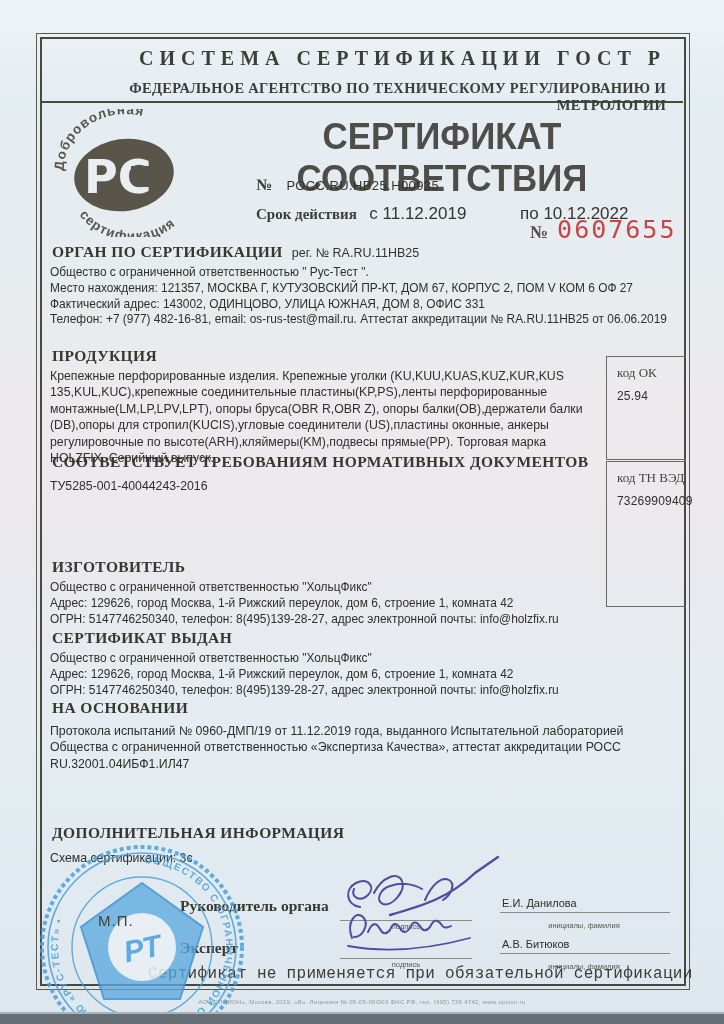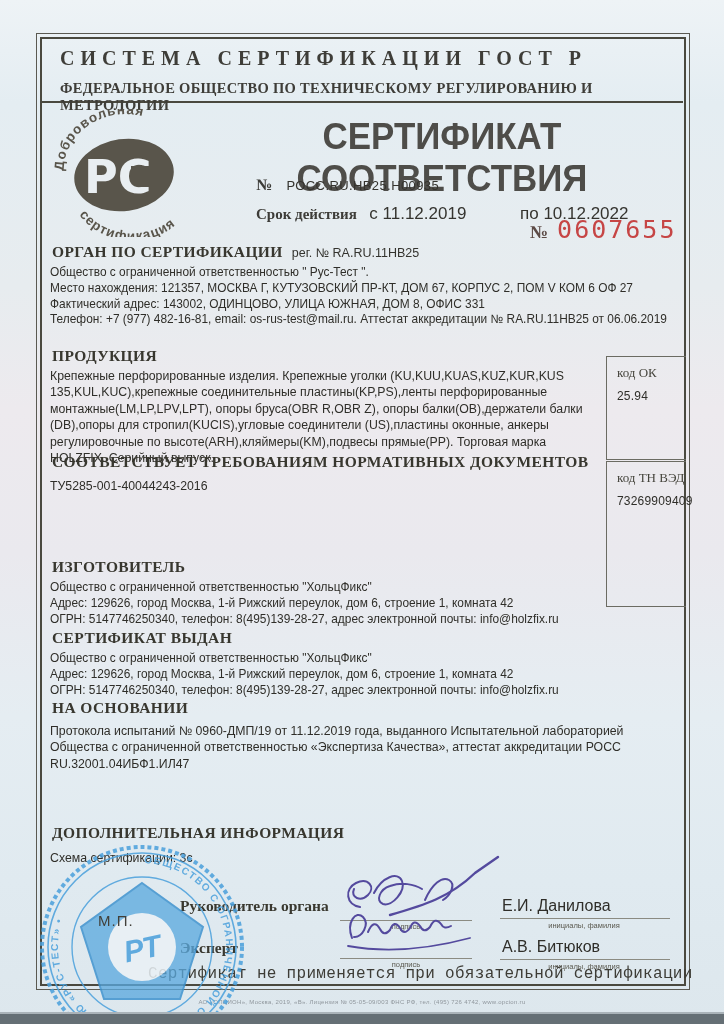--- a/index.html
+++ b/index.html
@@ -7,21 +7,21 @@
     position:relative;width:724px;height:1024px;overflow:hidden;
     font-family:"Liberation Sans",sans-serif;color:#2f2f2b;
     background:linear-gradient(180deg,#eef3f6 0%,#e4edf2 10%,#e7ecef 28%,#edeaee 40%,#eae9ee 54%,#e5edf2 70%,#e0eaf0 86%,#dde7ed 100%);
   }
   .serif{font-family:"Liberation Serif",serif;}
   
   .frame-outer{position:absolute;left:36px;top:33px;width:652px;height:955px;border:1px solid #5a5951;z-index:1;}
   .frame-inner{position:absolute;left:3px;top:3px;right:3px;bottom:3px;border:2px solid #4a493f;}
   .header-divider{position:absolute;left:41px;top:101px;width:642px;border-top:2px solid #4a493f;z-index:2;}
   
-  .hdr{position:absolute;left:60px;top:47px;width:606px;text-align:left;z-index:2;}
+  .hdr{position:absolute;left:60px;top:47px;width:606px;text-align:right;z-index:2;}
   .sys-title{font-family:"Liberation Serif",serif;font-weight:bold;font-size:20px;letter-spacing:6px;color:#3e3d38;}
   .agency{font-family:"Liberation Serif",serif;font-weight:bold;font-size:14.5px;letter-spacing:.3px;color:#3e3d38;margin-top:10px;}
   
   .logo{position:absolute;left:54px;top:109px;z-index:2;}
   .doc-title{position:absolute;left:203px;top:116px;width:478px;text-align:center;
     font-weight:bold;font-size:36px;color:#4e4d49;transform:scaleX(.97);transform-origin:center;letter-spacing:0;z-index:2;}
   .numrow{position:absolute;left:256px;top:176px;z-index:2;}
   .no-sign{font-family:"Liberation Serif",serif;font-weight:bold;font-size:16px;color:#3d3c38;}
   .num-val{font-size:13px;letter-spacing:.4px;margin-left:10px;color:#35342f;}
   .validity{position:absolute;left:256px;top:204px;z-index:2;}
@@ -62,21 +62,21 @@
   #role2{left:180px;top:939px;}
   .sigline{position:absolute;border-bottom:1px solid #8b8b82;z-index:3;}
   #sigline1{left:340px;top:872px;width:132px;height:48px;}
   #sigline2{left:340px;top:914px;width:132px;height:44px;}
   .sig-svg{position:absolute;overflow:visible;z-index:4;}
   #sig1{left:330px;top:855px;}
   #sig2{left:342px;top:900px;}
   .cap{position:absolute;font-size:7.5px;color:#5a594f;text-align:center;z-index:4;}
   #cap1{left:340px;top:922px;width:132px;}
   #cap2{left:340px;top:960px;width:132px;}
-  .name-box{position:absolute;width:168px;border-bottom:1px solid #8b8b82;font-size:16px;color:#2f2e29;padding:0 0 3px 2px;z-index:4;}
+  .name-box{position:absolute;width:168px;border-bottom:1px solid #8b8b82;font-size:11px;color:#2f2e29;padding:0 0 3px 2px;z-index:4;}
   #name1{left:500px;top:897px;}
   #name2{left:500px;top:938px;}
   #ncap1{left:500px;top:921px;width:168px;}
   #ncap2{left:500px;top:962px;width:168px;}
   
   #stamp{position:absolute;left:38px;top:843px;z-index:5;}
   #mp{position:absolute;left:98px;top:912px;font-family:Liberation Sans, sans-serif;font-size:15px;color:#413f39;z-index:6;letter-spacing:1px;text-align:right;}
   #foot-note{position:absolute;left:148px;top:965px;font-family:Liberation Mono, monospace;font-size:16px;letter-spacing:.3px;color:#3d3c36;z-index:4;text-align:center;}
   #micro{position:absolute;left:0;top:999px;width:100%;text-align:center;font-size:6px;color:#90979d;letter-spacing:.3px;z-index:4;}
   #scan-strip{position:absolute;left:0;bottom:0;width:100%;height:10px;background:#656f75;z-index:7;}
@@ -87,21 +87,21 @@
 
 <div id="page">
 
   <div class="frame-outer">
     <div class="frame-inner"></div>
   </div>
   <div class="header-divider"></div>
 
   <div class="hdr">
     <div class="sys-title">СИСТЕМА СЕРТИФИКАЦИИ ГОСТ Р</div>
-    <div class="agency">ФЕДЕРАЛЬНОЕ ОБЩЕСТВО ПО ТЕХНИЧЕСКОМУ РЕГУЛИРОВАНИЮ И МЕТРОЛОГИИ</div>
+    <div class="agency">ФЕДЕРАЛЬНОЕ АГЕНТСТВО ПО ТЕХНИЧЕСКОМУ РЕГУЛИРОВАНИЮ И МЕТРОЛОГИИ</div>
   </div>
 
   <svg class="logo" width="148" height="128" viewBox="0 0 148 128">
     <defs>
       <path id="arcTop" d="M 10,66 A 62,56 0 0 1 126,34"></path>
       <path id="arcBot" d="M 24,104 A 62,54 0 0 0 140,78"></path>
     </defs>
     <text font-family="Liberation Sans, sans-serif" font-size="13.5" font-weight="bold" fill="#59554b" letter-spacing="1">
       <textPath href="#arcTop" startOffset="4">Добровольная</textPath>
     </text>

